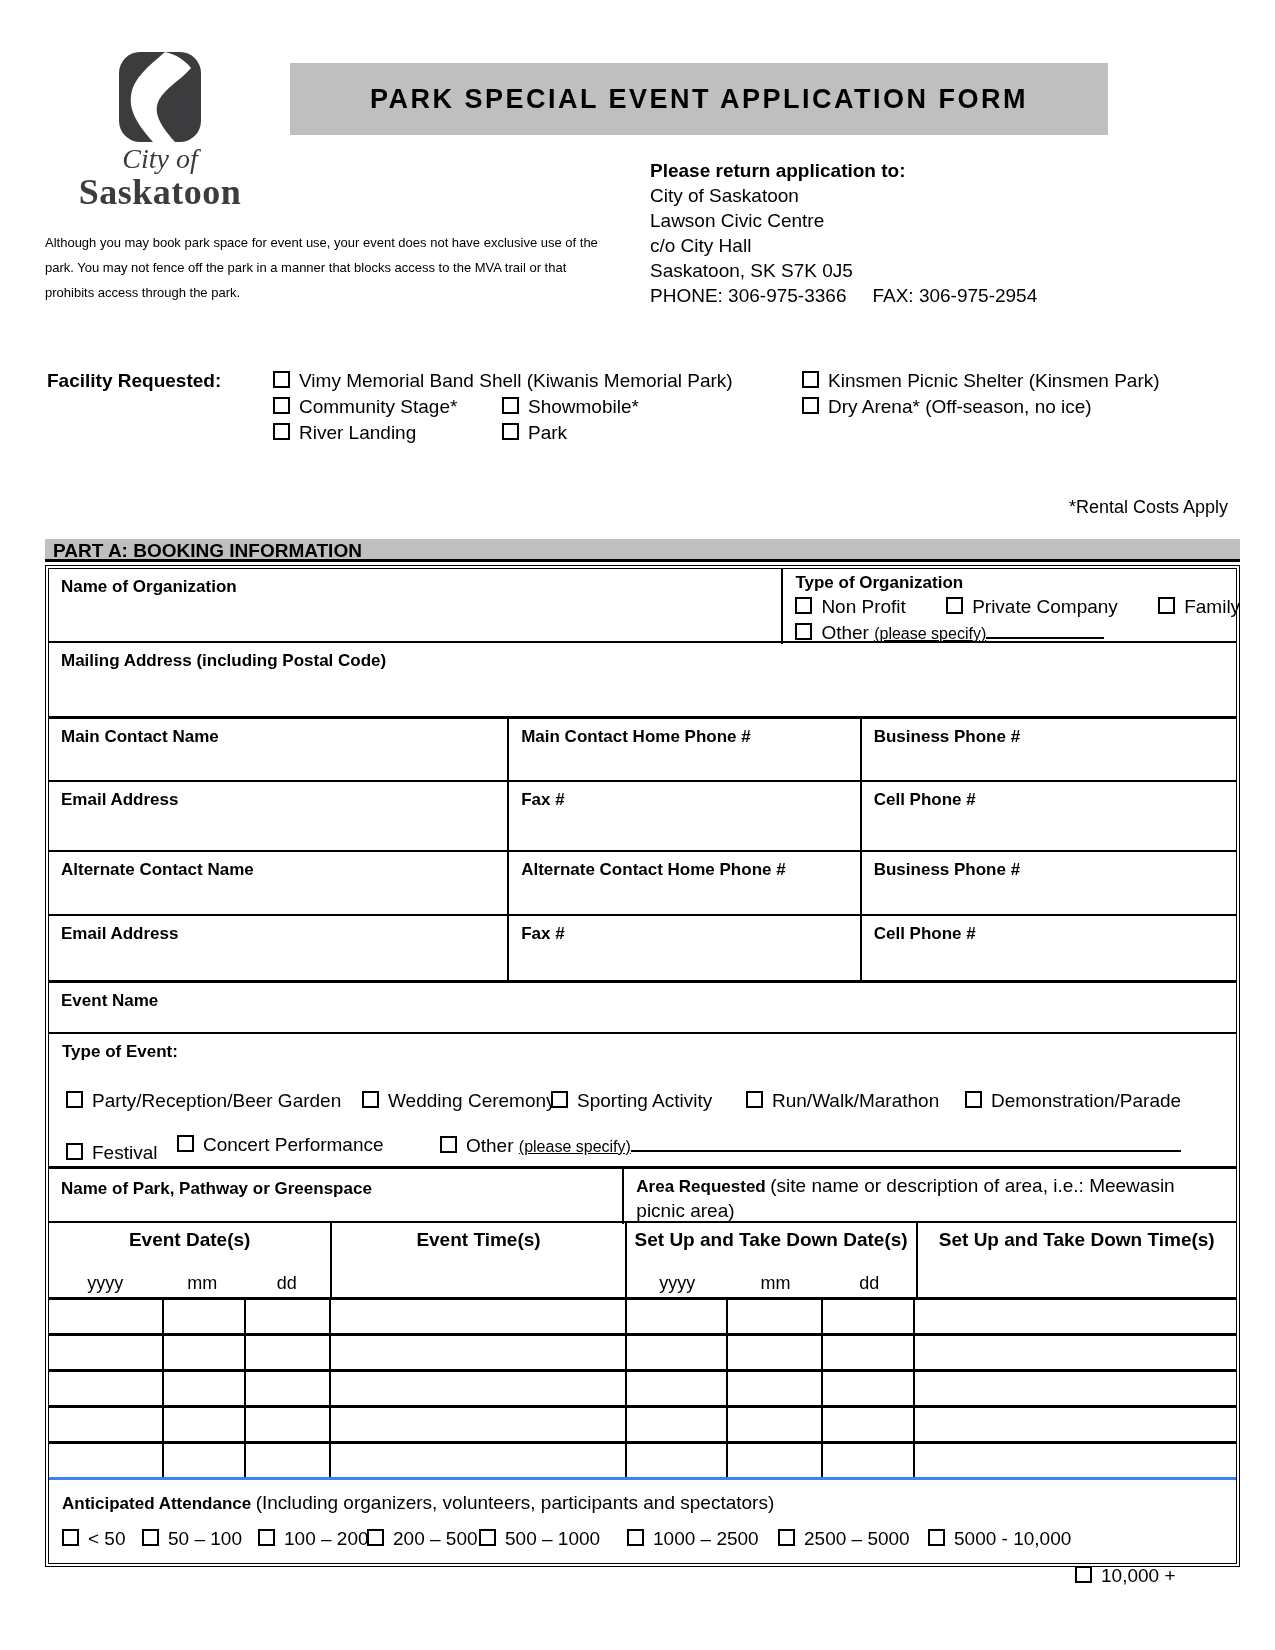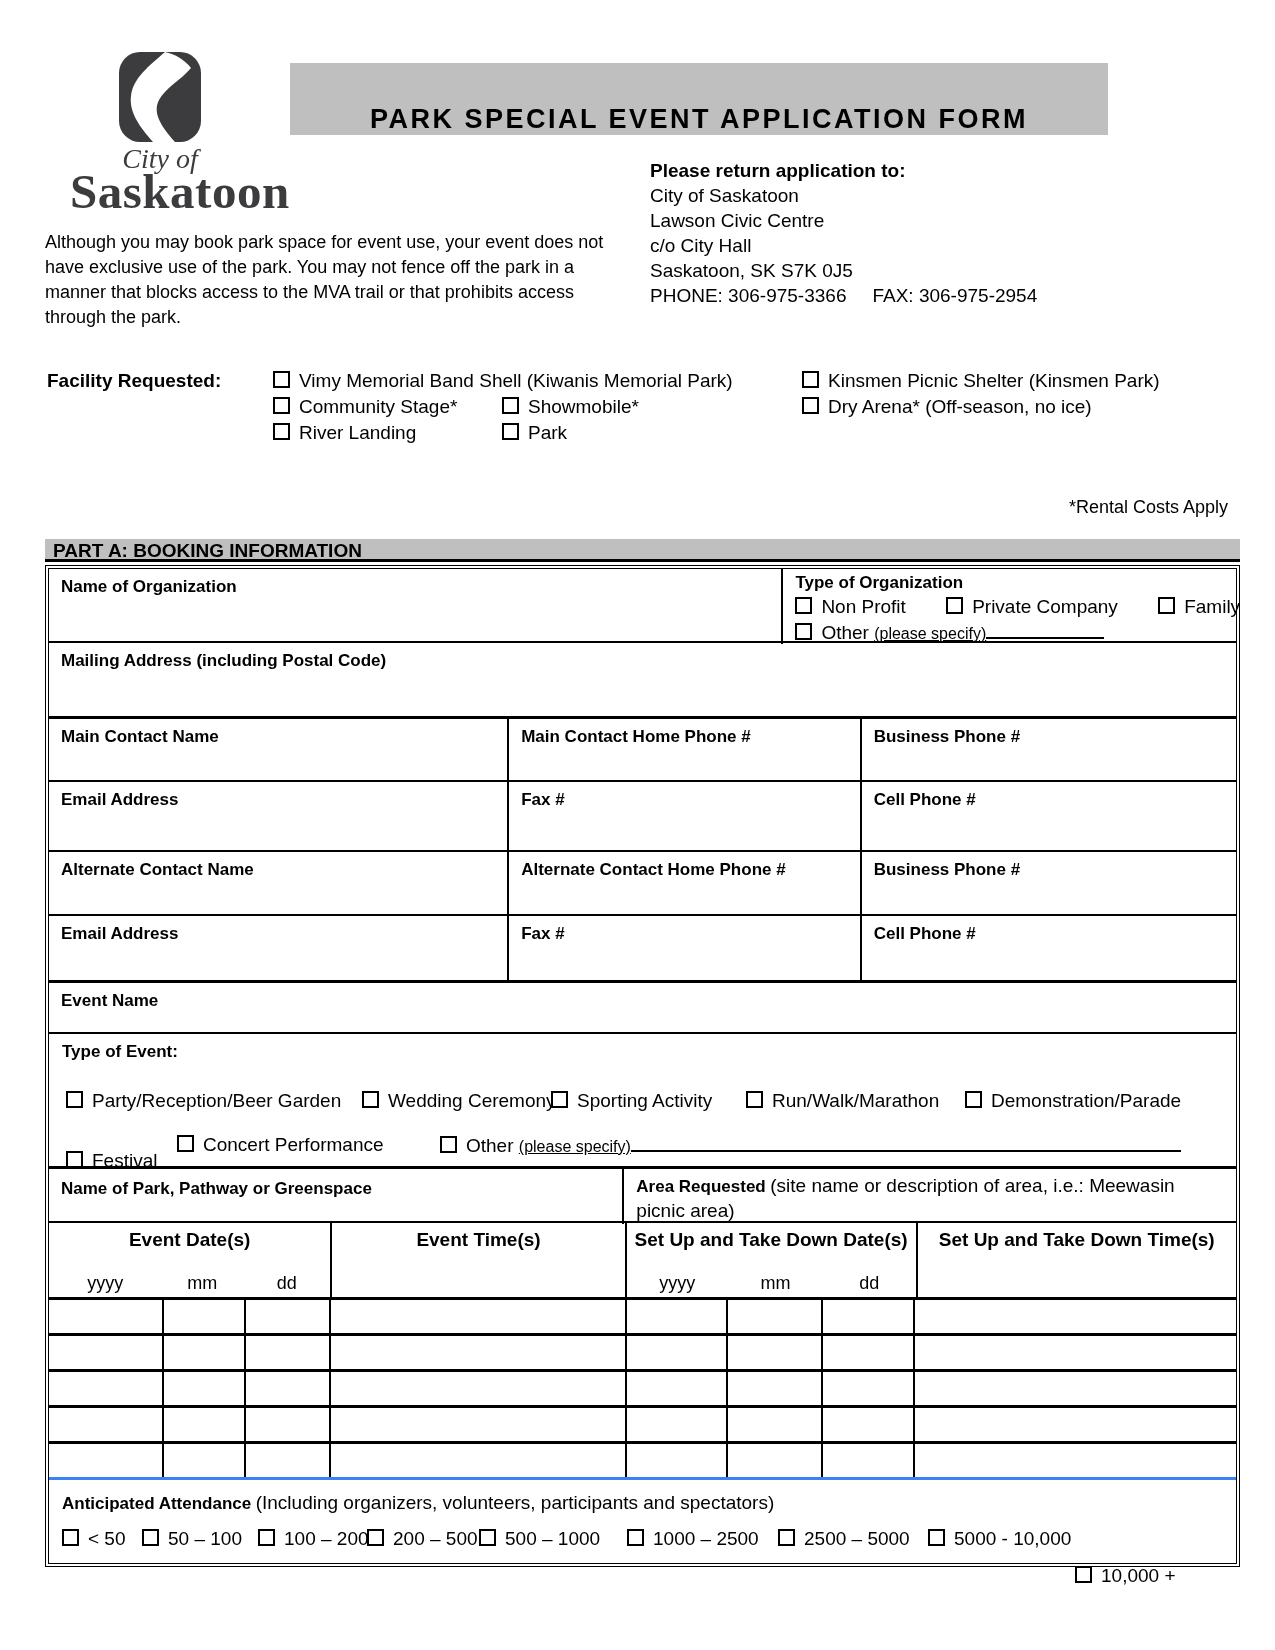--- a/index.html
+++ b/index.html
@@ -2,28 +2,28 @@
 <html><head>
 <meta charset="utf-8">
 <style>
   html,body{margin:0;padding:0;background:#fff;}
   .page{position:relative;width:1275px;height:1650px;background:#fff;overflow:hidden;
         font-family:"Liberation Sans",sans-serif;color:#000;}
   
   .logo-block{position:absolute;left:70px;top:52px;width:180px;text-align:center;}
   .logo-mark{display:block;margin:0 auto;}
   .logo-cityof{font-family:"Liberation Serif",serif;font-style:italic;font-size:28px;line-height:30px;color:#3c3c3e;margin-top:2px;}
-  .logo-name{font-family:"Liberation Serif",serif;font-weight:bold;font-size:49px;line-height:36px;color:#3c3c3e;letter-spacing:.5px;}
+  .logo-name{font-family:"Liberation Serif",serif;font-weight:bold;font-size:36px;line-height:36px;color:#3c3c3e;letter-spacing:.5px;}
   .title-bar{position:absolute;left:290px;top:63px;width:818px;height:72px;background:#bfbfbf;
-             display:flex;align-items:flex-end;justify-content:center;
+             display:flex;align-items:center;justify-content:center;
              font-size:27px;font-weight:bold;letter-spacing:2.5px;}
   .return-block{position:absolute;left:650px;top:158px;font-size:19px;line-height:25px;}
   .return-heading{font-weight:bold;}
   .fax-span{margin-left:26px;}
-  .intro{position:absolute;left:45px;top:230px;width:565px;font-size:18px;line-height:25px;}
+  .intro{position:absolute;left:45px;top:230px;width:565px;font-size:13px;line-height:25px;}
   
   .facility{position:absolute;left:45px;top:368px;width:1195px;height:80px;}
   .facility .flabel{position:absolute;font-size:19px;font-weight:bold;}
   .fopt{position:absolute;font-size:19px;white-space:nowrap;}
   .cb{display:inline-block;width:13px;height:13px;border:2px solid #000;margin-right:9px;transform:translateY(1px);background:#fff;}
   .loc-row{position:absolute;left:45px;top:456px;width:1120px;display:flex;align-items:baseline;font-size:19px;}
   .loc-line{flex:1;border-bottom:2px solid #000;height:20px;margin-left:10px;}
   .rental-note{position:absolute;left:45px;top:497px;width:1183px;text-align:right;font-size:18px;}
   
   .parta-bar{position:absolute;left:45px;top:539px;width:1195px;height:23px;background:#bfbfbf;
@@ -177,21 +177,21 @@
       <div class="cell-pad"><span class="lbl">Event Name</span></div>
     </div>
 
     <div class="trow toe-row">
       <span class="lbl" style="position:absolute;left:13px;top:8px;">Type of Event:</span>
       <span class="toe-item" style="left:17px;top:56px;"><span class="cb"></span><span>Party/Reception/Beer Garden</span></span>
       <span class="toe-item" style="left:313px;top:56px;"><span class="cb"></span><span>Wedding Ceremony</span></span>
       <span class="toe-item" style="left:502px;top:56px;"><span class="cb"></span><span>Sporting Activity</span></span>
       <span class="toe-item" style="left:690px;top:56px;padding-left:7px;"><span class="cb"></span><span>Run/Walk/Marathon</span></span>
       <span class="toe-item" style="left:916px;top:56px;"><span class="cb"></span><span>Demonstration/Parade</span></span>
-      <span class="toe-item" style="left:17px;top:116px;"><span class="cb"></span><span>Festival</span></span>
+      <span class="toe-item" style="left:17px;top:108px;"><span class="cb"></span><span>Festival</span></span>
       <span class="toe-item" style="left:128px;top:100px;"><span class="cb"></span><span>Concert Performance</span></span>
       <span class="toe-item" style="left:391px;top:100px;"><span class="cb"></span><span>Other</span>&nbsp;<span class="spec">(please specify)</span><span class="write-line" style="width:550px;"></span></span>
     </div>
 
     <div class="trow thick park-row">
       <div class="grid park-grid">
         <div class="gcell"><span class="lbl">Name of Park, Pathway or Greenspace</span></div>
         <div class="gcell" style="padding-top:5px;">
           <span class="lbl">Area Requested</span>
           <span class="area-note">(site name or description of area, i.e.: Meewasin picnic area)</span>

